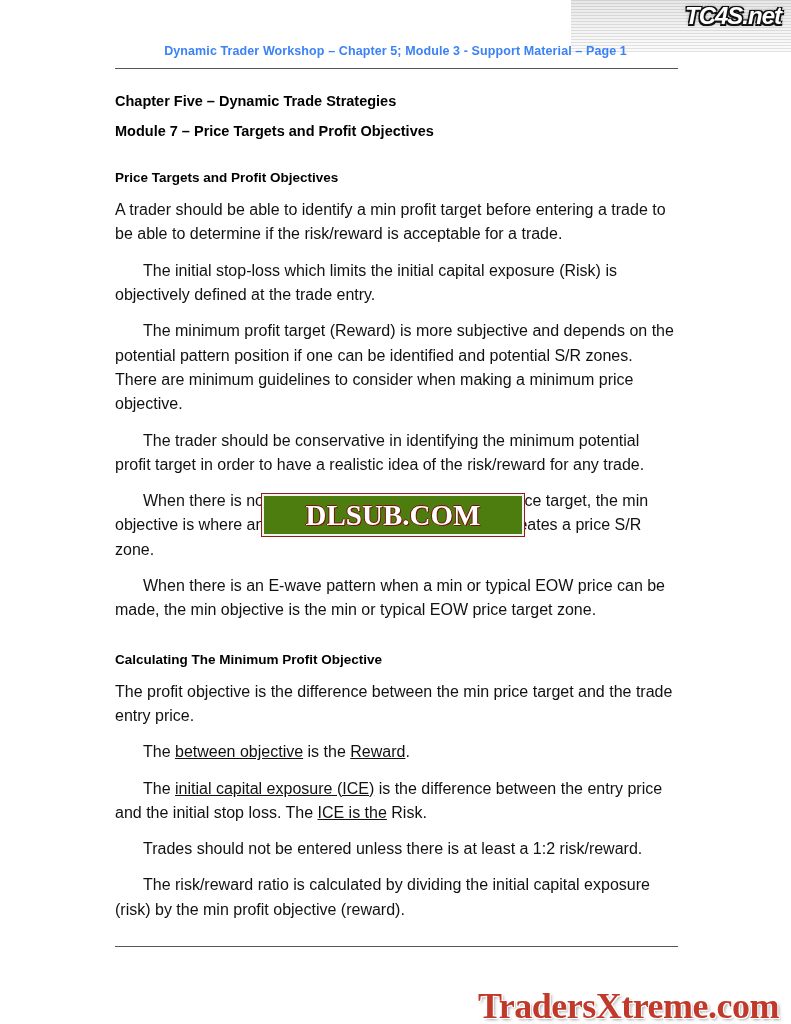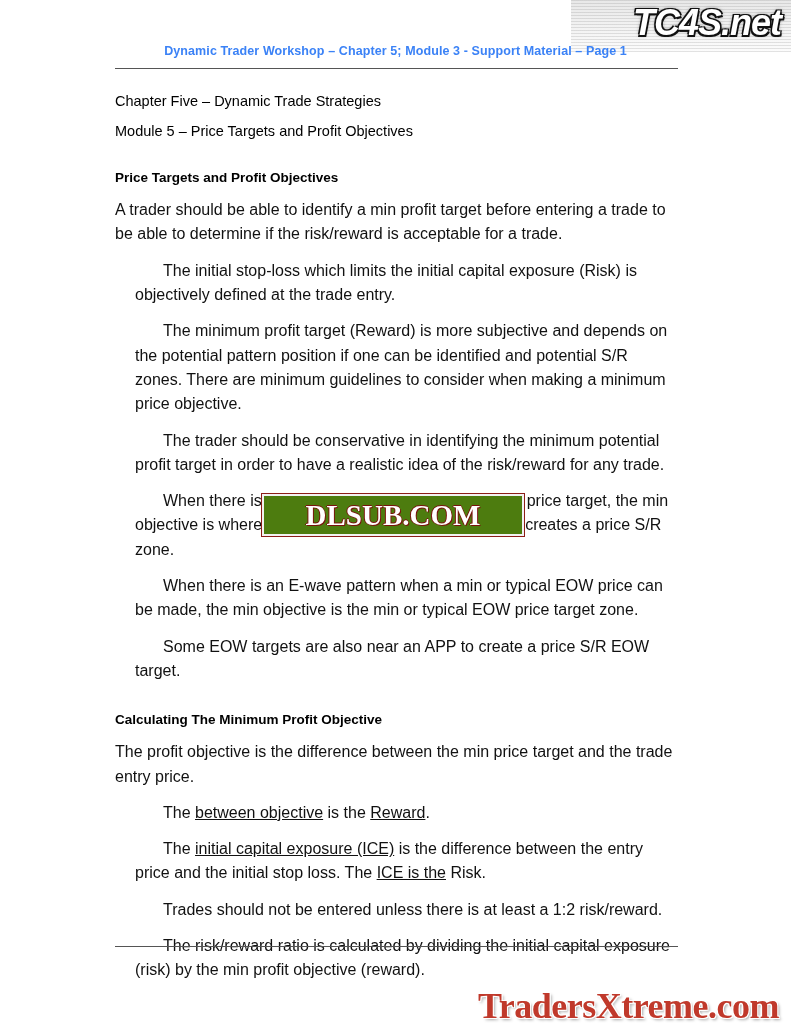--- a/index.html
+++ b/index.html
@@ -47,41 +47,40 @@
 
   
   .content {
     position: absolute;
     top: 92px;
     left: 115px;
     width: 560px;
   }
   .heading {
     font-size: 14.5px;
-    font-weight: normal;
+    font-weight: bold;
     color: #000;
     margin: 0 0 10px 0;
     line-height: 1.35;
   }
   .subheading {
     font-size: 13.5px;
     font-weight: bold;
     margin: 28px 0 10px 0;
     line-height: 1.4;
   }
   .para {
     font-size: 16px;
     line-height: 1.52;
     margin: 0 0 12px 0;
     text-align: left;
     color: #111;
   }
   .para.ind {
     text-indent: 28px;
-    margin-left: 20px;
   }
   .u { text-decoration: underline; }
 
   
   .footer-rule {
     position: absolute;
     top: 946px;
     left: 115px;
     width: 563px;
     height: 1px;
@@ -96,21 +95,21 @@
     font-size: 12px;
     color: #1a1a1a;
   }
 
   
   .wm-tc4s {
     position: absolute;
     top: 2px;
     right: 10px;
     font-family: "Liberation Sans", sans-serif;
-    font-size: 36px;
+    font-size: 24px;
     font-weight: bold;
     font-style: italic;
     color: #ffffff;
     text-shadow:
       -1.5px -1.5px 0 #111, 1.5px -1.5px 0 #111,
       -1.5px 1.5px 0 #111, 1.5px 1.5px 0 #111,
       0 0 4px rgba(0,0,0,0.6);
     letter-spacing: -1px;
   }
   .wm-tc4s-bg {
@@ -168,31 +167,30 @@
 
   <div class="wm-tc4s-bg"></div>
   <div class="wm-tc4s">TC4S.net</div>
 
   <div class="header-text">Dynamic Trader Workshop – Chapter 5; Module 3 - Support Material – Page 1</div>
   <div class="header-rule"></div>
 
   <div class="content">
 
     <p class="heading">Chapter Five  – Dynamic Trade Strategies</p>
-    <p class="heading">Module 5 – Price Targets and Profit Objectives</p>
+    <p class="heading">Module 7 – Price Targets and Profit Objectives</p>
 
     <p class="subheading">Price Targets and Profit Objectives</p>
 
     <p class="para">A trader should be able to identify a min profit target before entering a trade to be able to determine if the risk/reward is acceptable for a trade.</p>
     <p class="para ind">The initial stop-loss which limits the initial capital exposure (Risk) is objectively defined at the trade entry.</p>
     <p class="para ind">The minimum profit target (Reward) is more subjective and depends on the potential pattern position if one can be identified and potential S/R zones. There are minimum guidelines to consider when making a minimum price objective.</p>
     <p class="para ind">The trader should be conservative in identifying the minimum potential profit target in order to have a realistic idea of the risk/reward for any trade.</p>
     <p class="para ind">When there is no E-wave pattern to make an EOW price target, the min objective is where an APP is near a retracement which creates a price S/R zone.</p>
     <p class="para ind">When there is an E-wave pattern when a min or typical EOW price can be made, the min objective is the min or typical EOW price target zone.</p>
-    <p class="para ind">Some EOW targets are also near an APP to create a price S/R EOW target.</p>
 
     <p class="subheading">Calculating The Minimum Profit Objective</p>
 
     <p class="para">The profit objective is the difference between the min price target and the trade entry price.</p>
 
     <p class="para ind">
       <span>The </span><span class="u">between objective</span><span> is the </span><span class="u">Reward</span><span>.</span>
     </p>
 
     <p class="para ind">

